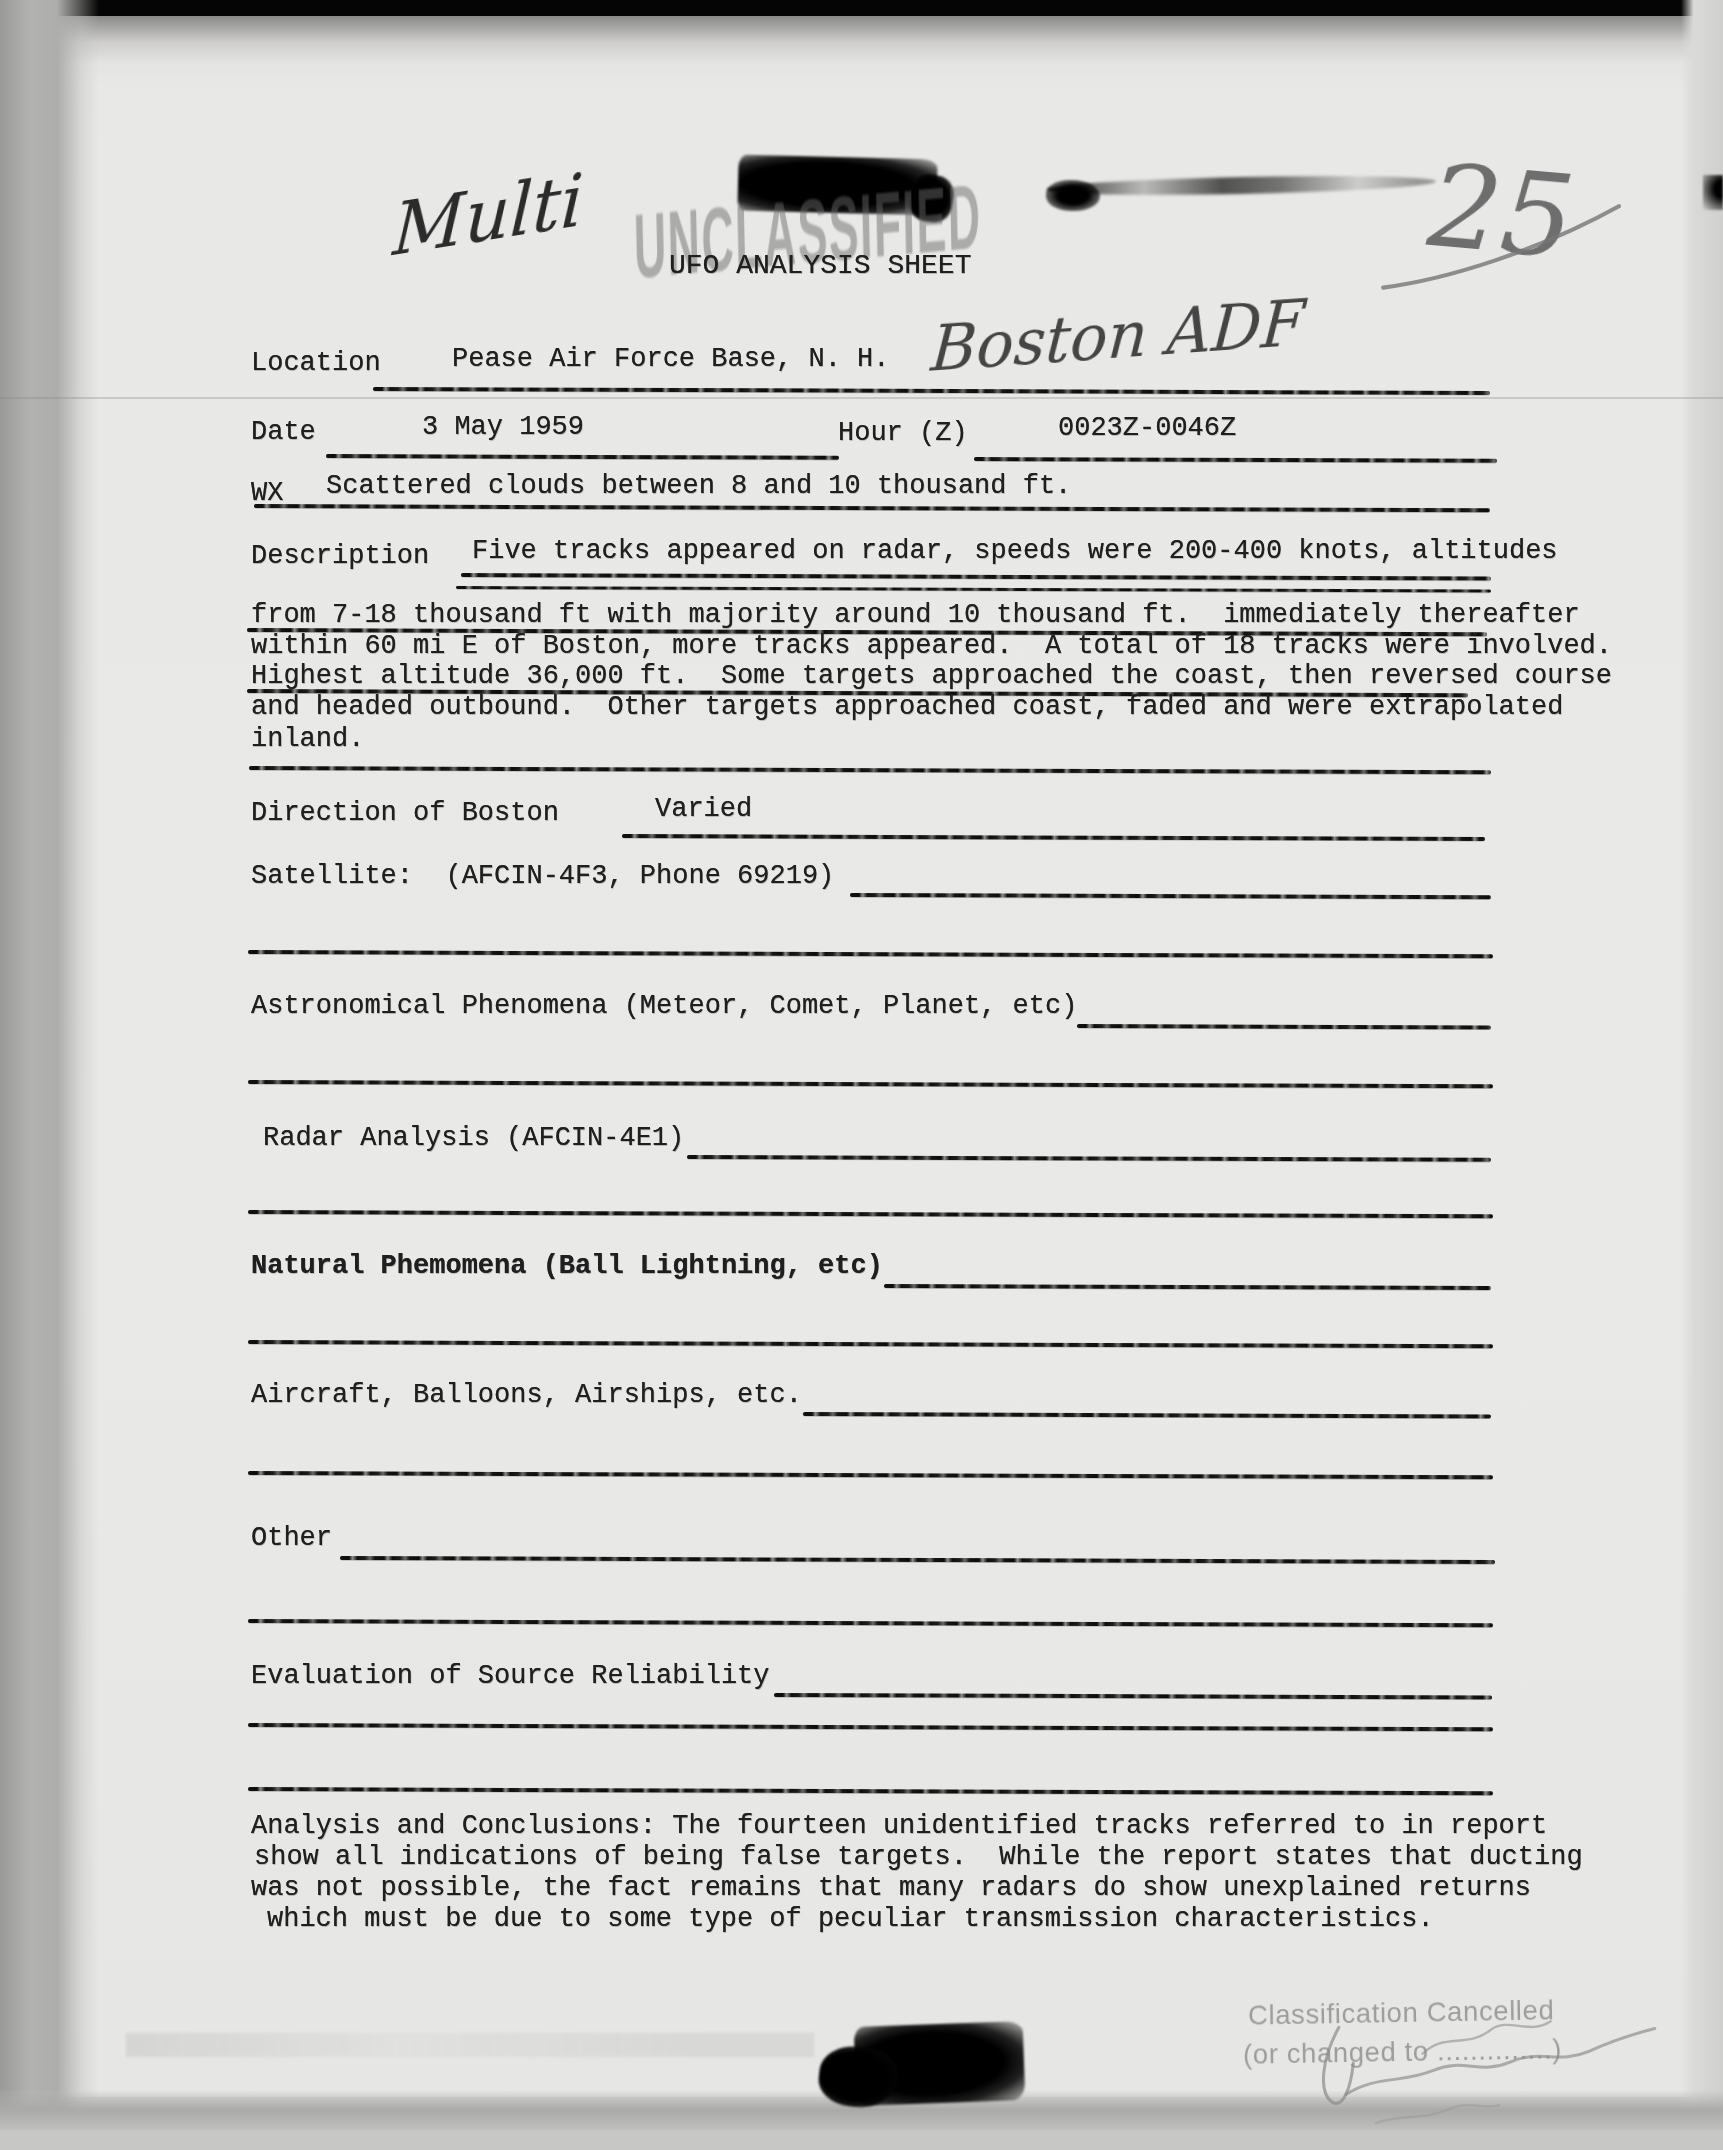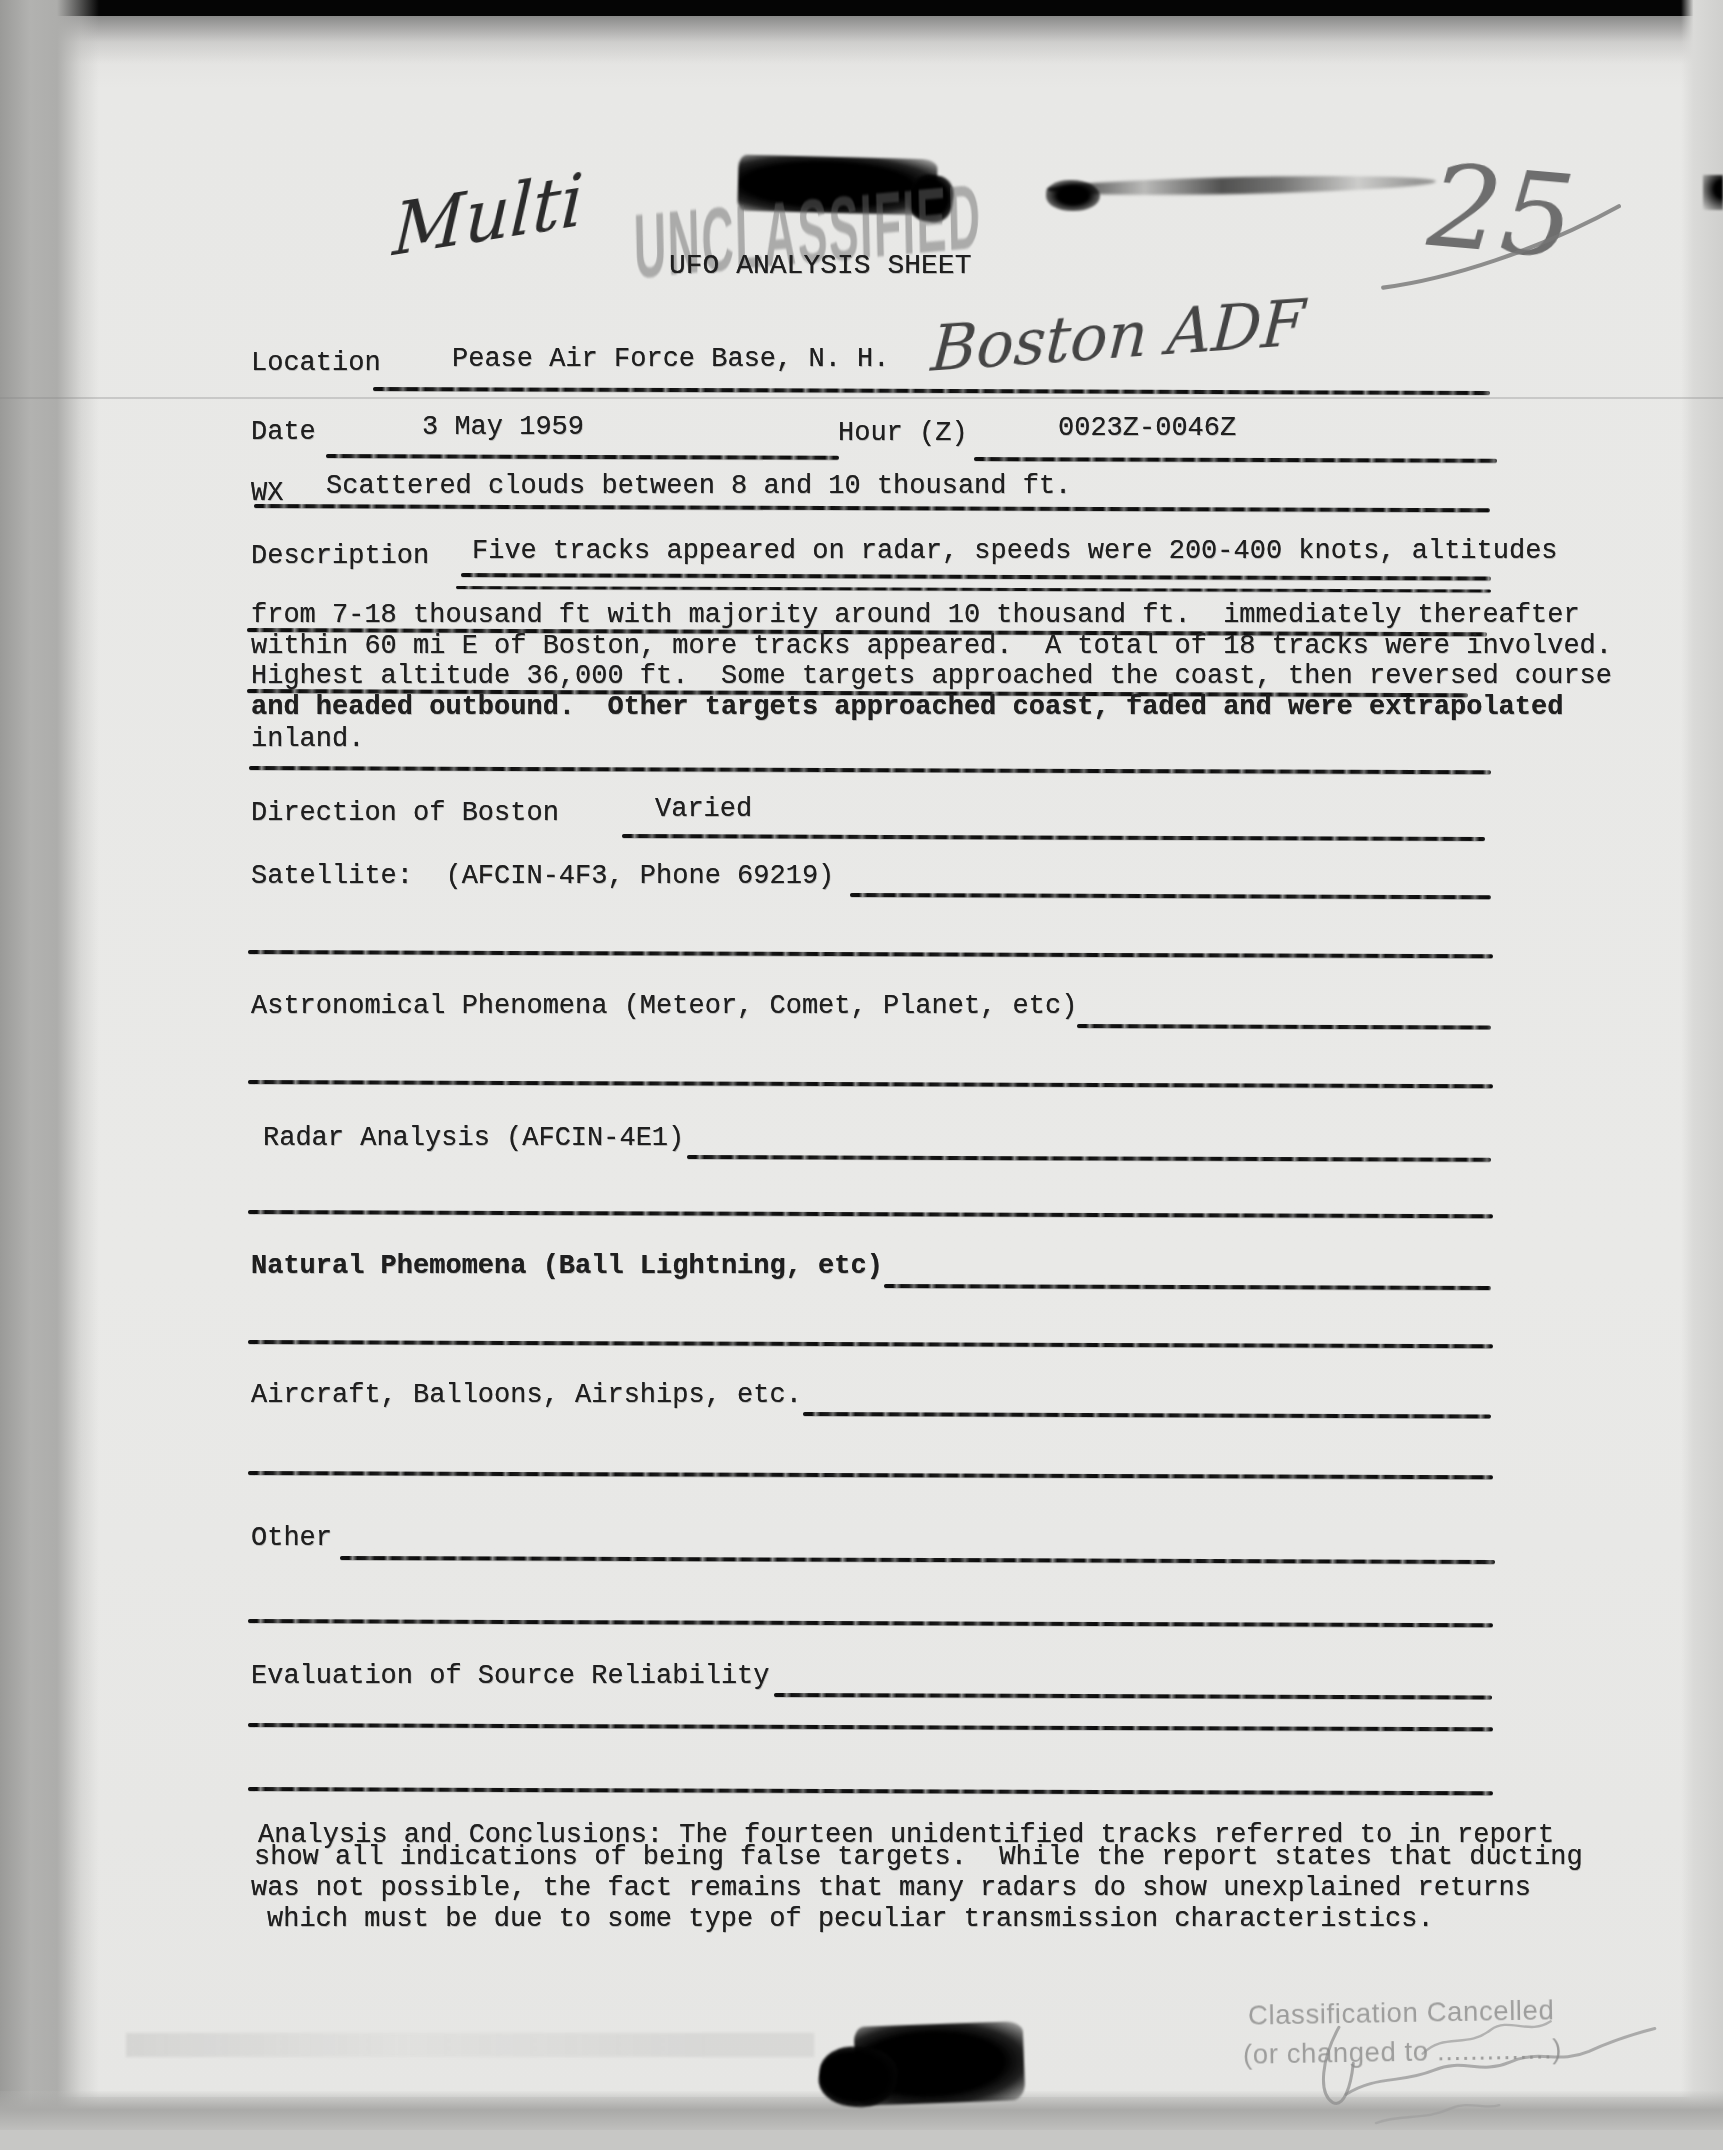--- a/index.html
+++ b/index.html
@@ -122,21 +122,21 @@
 <div class="tw" style="left:251px;top:542px;">Description</div>
 <div class="tw" style="left:472px;top:537px;">Five tracks appeared on radar, speeds were 200-400 knots, altitudes</div>
 <div class="rule" style="left:461px;top:573px;width:1030px;"></div>
 <div class="rule" style="left:456px;top:586px;width:1035px;height:3px;"></div>
 
 <div class="tw" style="left:251px;top:601px;">from 7-18 thousand ft with majority around 10 thousand ft.  immediately thereafter</div>
 <div class="rule" style="left:247px;top:628px;width:1240px;"></div>
 <div class="tw" style="left:251px;top:632px;">within 60 mi E of Boston, more tracks appeared.  A total of 18 tracks were involved.</div>
 <div class="tw" style="left:251px;top:662px;">Highest altitude 36,000 ft.  Some targets approached the coast, then reversed course</div>
 <div class="rule" style="left:247px;top:689px;width:1221px;"></div>
-<div class="tw" style="left:251px;top:693px;font-weight:bold;">and headed outbound.  Other targets approached coast, faded and were extrapolated</div>
+<div class="tw" style="left:251px;top:693px;">and headed outbound.  Other targets approached coast, faded and were extrapolated</div>
 <div class="tw" style="left:251px;top:725px;">inland.</div>
 
 <div class="rule" style="left:249px;top:766px;width:1242px;"></div>
 
 <div class="tw" style="left:251px;top:799px;">Direction of Boston</div>
 <div class="tw" style="left:655px;top:795px;">Varied</div>
 <div class="rule" style="left:622px;top:834px;width:863px;"></div>
 
 <div class="tw" style="left:251px;top:862px;">Satellite:  (AFCIN-4F3, Phone 69219)</div>
 <div class="rule" style="left:850px;top:893px;width:641px;"></div>
@@ -167,21 +167,21 @@
 <div class="rule" style="left:340px;top:1556px;width:1155px;"></div>
 
 <div class="rule" style="left:248px;top:1619px;width:1245px;"></div>
 
 <div class="tw" style="left:251px;top:1662px;">Evaluation of Source Reliability</div>
 <div class="rule" style="left:774px;top:1693px;width:718px;"></div>
 
 <div class="rule" style="left:248px;top:1723px;width:1245px;"></div>
 <div class="rule" style="left:248px;top:1787px;width:1245px;"></div>
 
-<div class="tw" style="left:258px;top:1812px;margin-top:9px;">Analysis and Conclusions: The fourteen unidentified tracks referred to in report</div>
+<div class="tw" style="left:251px;top:1812px;">Analysis and Conclusions: The fourteen unidentified tracks referred to in report</div>
 <div class="tw" style="left:254px;top:1843px;">show all indications of being false targets.  While the report states that ducting</div>
 <div class="tw" style="left:251px;top:1874px;">was not possible, the fact remains that many radars do show unexplained returns</div>
 <div class="tw" style="left:267px;top:1905px;">which must be due to some type of peculiar transmission characteristics.</div>
 
 <div class="ghost"></div>
 
 <div class="blob" style="left:855px;top:2024px;width:169px;height:79px;border-radius:10.8px 18px 13px 15.6px/14.4px 10.8px 17px 12px;transform:rotate(-2deg);"></div>
 <div class="blob" style="left:819px;top:2047px;width:78px;height:60px;border-radius:45% 40% 50% 42%;transform:rotate(6deg);"></div>
 
 <div class="stampC" style="left:1248px;top:1997px;">Classification Cancelled</div>

